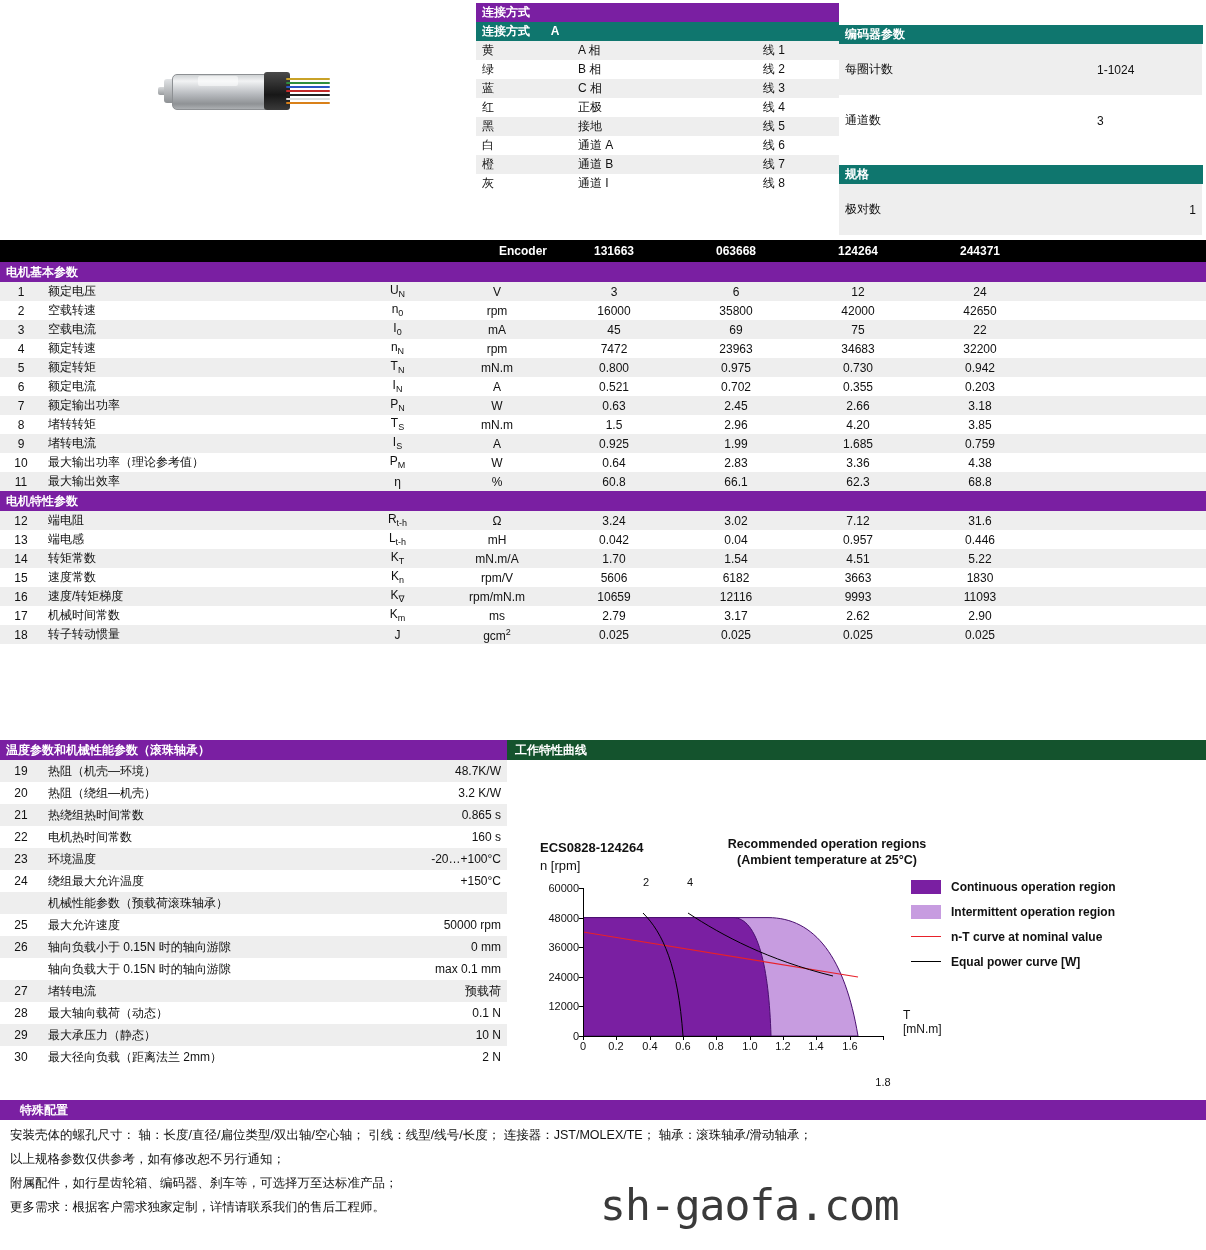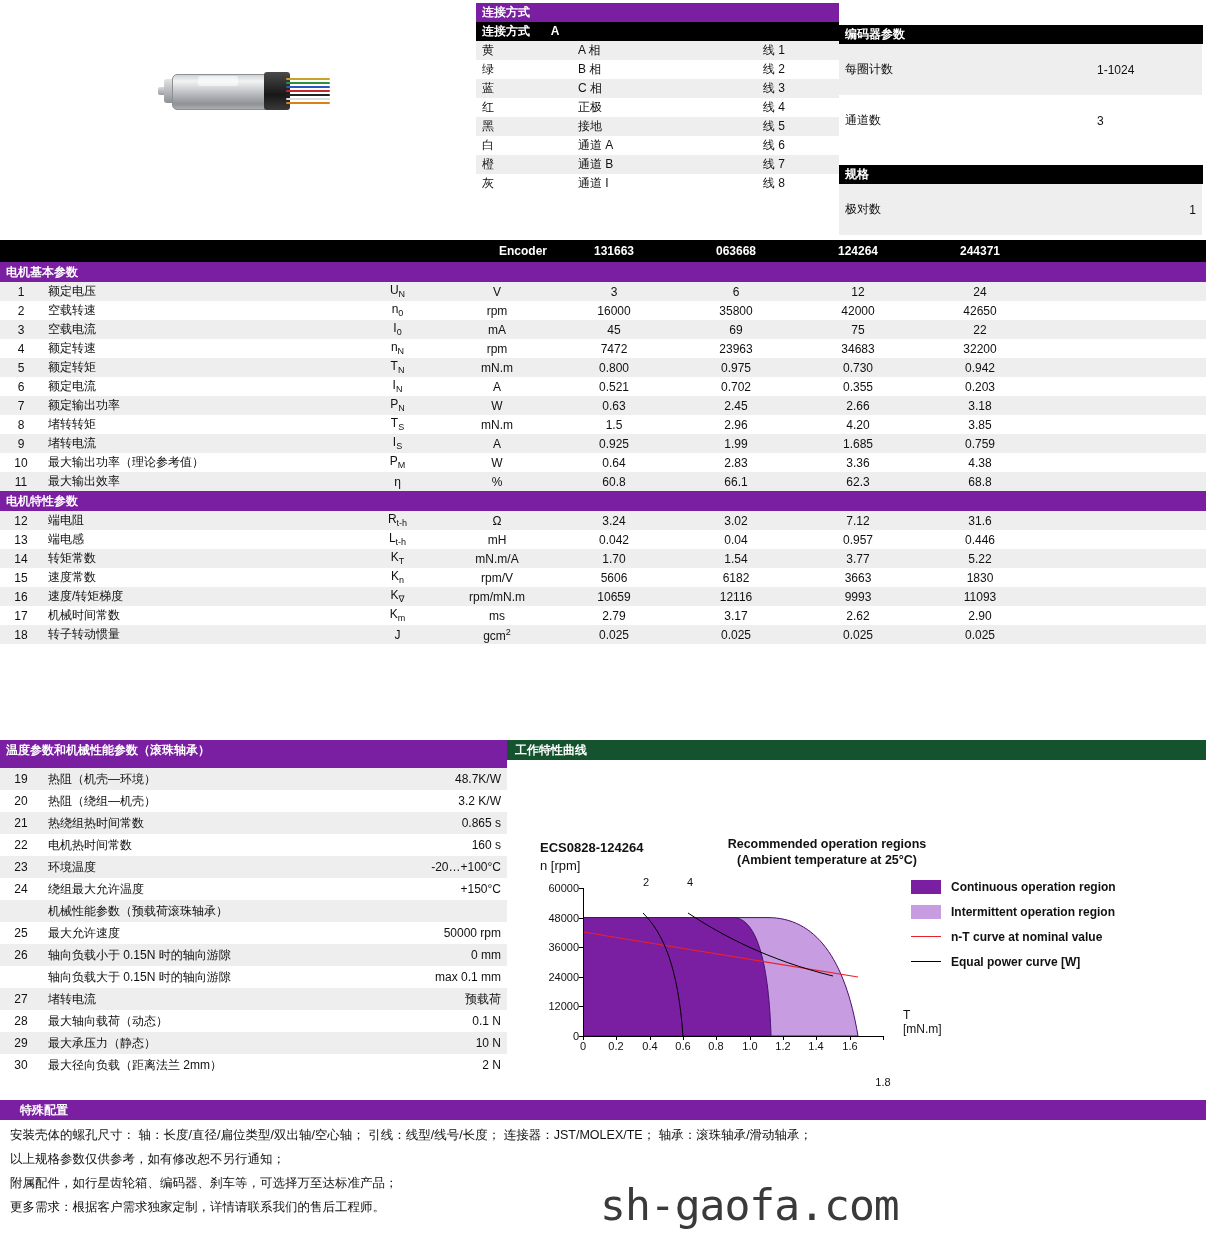--- a/index.html
+++ b/index.html
@@ -19,21 +19,21 @@
   .page { position: relative; width: 1206px; height: 1250px; }
 
   
   table { border-collapse: collapse; }
   .hdr-purple {
     background: #7a1fa2;
     color: #ffffff;
     font-weight: bold;
   }
   .hdr-black {
-    background: #000000;
+    background: #0f766e;
     color: #ffffff;
     font-weight: bold;
   }
   .row-alt { background: #eeeeee; }
   .row-white { background: #ffffff; }
 
   
   .photo-area {
     position: absolute;
     left: 0; top: 0;
@@ -125,21 +125,21 @@
   .section-head td { background: #7a1fa2; color: #fff; font-weight: bold; height: 20px; }
   .black-head td { background: #000; color: #fff; font-weight: bold; height: 22px; }
   .black-head .c-val { text-align: center; }
   sub { font-size: 9px; }
   sup { font-size: 9px; }
 
   
   .temp-wrap { position: absolute; left: 0; top: 740px; width: 507px; }
   .temp-head {
     background: #7a1fa2; color: #fff; font-weight: bold;
-    height: 28px; line-height: 20px; padding-left: 6px; font-size: 12px;
+    height: 20px; line-height: 20px; padding-left: 6px; font-size: 12px;
   }
   table.temp { width: 507px; table-layout: fixed; font-size: 12px; }
   table.temp td { height: 22px; padding: 0 6px; }
   table.temp td.n { width: 30px; text-align: center; }
   table.temp td.l { width: 330px; }
   table.temp td.v { text-align: right; }
 
   
   .chart-wrap { position: absolute; left: 507px; top: 740px; width: 699px; height: 358px; }
   .chart-head {
@@ -478,21 +478,21 @@
         <td class="c-blank"></td>
         <td class="c-blank"></td>
       </tr>
       <tr class="row-alt">
         <td class="c-idx">14</td>
         <td class="c-name">转矩常数</td>
         <td class="c-sym">K<sub>T</sub></td>
         <td class="c-unit">mN.m/A</td>
         <td class="c-val">1.70</td>
         <td class="c-val">1.54</td>
-        <td class="c-val">3.77</td>
+        <td class="c-val">4.51</td>
         <td class="c-val">5.22</td>
         <td class="c-blank"></td>
         <td class="c-blank"></td>
       </tr>
       <tr class="row-white">
         <td class="c-idx">15</td>
         <td class="c-name">速度常数</td>
         <td class="c-sym">K<sub>n</sub></td>
         <td class="c-unit">rpm/V</td>
         <td class="c-val">5606</td>

